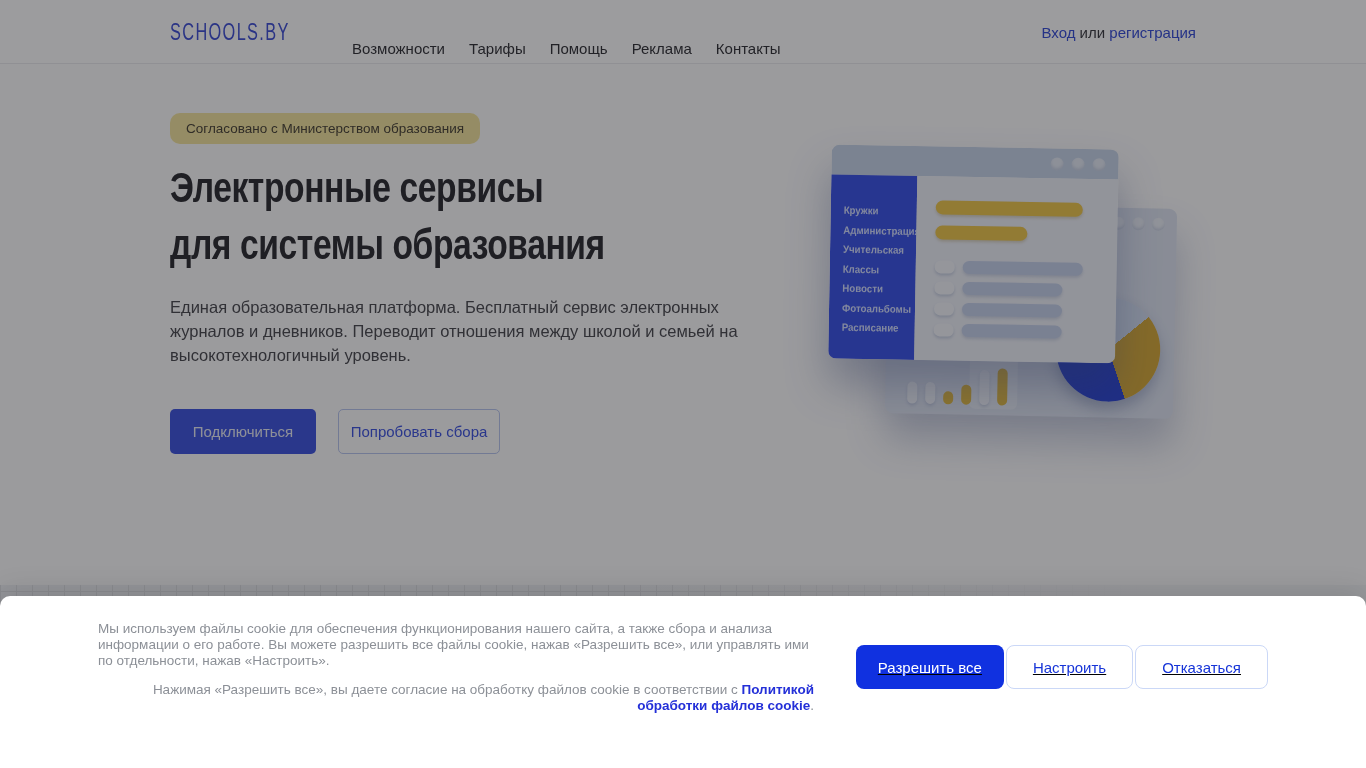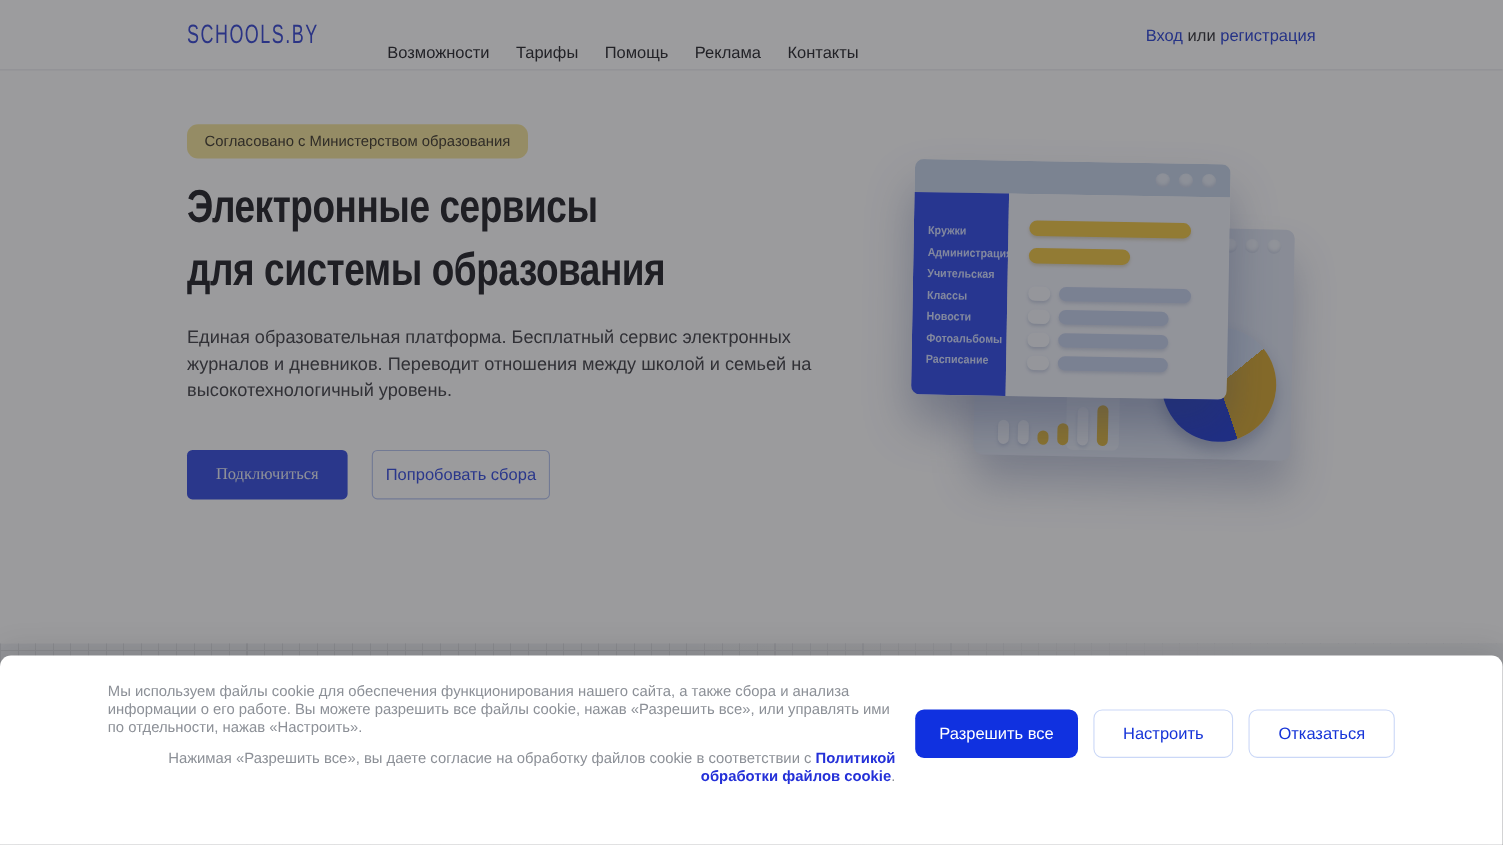--- a/index.html
+++ b/index.html
@@ -22,21 +22,21 @@
   .hero { position:relative; height:521px; background:#fdfdfe; }
   .hero-inner { width:1026px; margin:0 auto; position:relative; height:100%; }
   .badge { display:inline-block; margin-top:49px; background:#f4e5a0; border-radius:10px;
            padding:8px 16px; font-size:13.5px; color:#4c463a; }
   .hero-title { margin-top:15px; font-size:42px; line-height:57px; font-weight:700; color:#2f2f34; }
   .hero-title .condensed { display:block; transform:scaleX(.80); transform-origin:0 50%; white-space:nowrap; letter-spacing:-.5px; }
   .hero-desc { margin-top:22px; width:584px; font-size:16.5px; line-height:24px; color:#4d4d52; }
   .hero-actions { margin-top:42px; display:flex; gap:22px; }
   .btn { display:inline-flex; align-items:center; justify-content:center; height:45px; border-radius:5px;
          font-size:15px; font-family:inherit; cursor:pointer; }
-  .btn-primary { width:146px; background:#4257e0; color:#e8ebf5; border:none;font-family:Liberation Serif, serif; }
+  .btn-primary { width:146px; background:#4257e0; color:#e8ebf5; border:none; }
   .btn-ghost { width:162px; background:transparent; color:#4257e0; border:1px solid #b9c6ef; }
 
   
   .hero-art { position:absolute; left:0; top:0; width:100%; height:100%; pointer-events:none; }
   .art-back { position:absolute; left:717px; top:142px; width:288px; height:210px; background:#dfe5f2;
               border-radius:8px; transform:rotate(1.2deg); box-shadow:0 26px 38px rgba(70,85,140,.28); }
   .art-back .dots { position:absolute; top:9px; right:12px; display:flex; gap:7px; }
   .dot { width:13px; height:13px; border-radius:50%; background:#edf1f8; box-shadow:inset 0 -2px 3px rgba(120,135,180,.25); }
   .bar-plinth { position:absolute; left:84px; bottom:6px; width:48px; height:56px; background:#e9eef7; border-radius:6px; }
   .mini-bars { position:absolute; left:22px; bottom:10px; display:flex; align-items:flex-end; gap:8px; height:45px; }
@@ -74,21 +74,21 @@
   
   .dim-overlay { position:fixed; inset:0; background:rgba(8,8,12,.40); z-index:50; }
 
   
   .cookie-banner { position:fixed; left:0; right:0; bottom:0; height:172px; background:#fff; z-index:100;
                    border-radius:10px 10px 0 0; box-shadow:0 -6px 28px rgba(0,0,0,.10);
                    display:flex; align-items:flex-start; padding:25px 98px 0 98px; }
   .cookie-text { width:716px; font-size:13.5px; line-height:16px; color:#8c9097; }
   .cookie-text p + p { margin-top:13px;text-align:right; }
   .cookie-link { color:#2430d8; font-weight:700; text-decoration:none; cursor:pointer; }
-  .cookie-actions { margin-left:auto; display:flex; gap:14px; align-items:center; margin-top:24px; }
+  .cookie-actions { margin-left:auto; display:flex; gap:2px; align-items:center; margin-top:24px;text-decoration:underline; }
   .cbtn { height:44px; border-radius:8px; font-size:15px; font-family:inherit; cursor:pointer; display:inline-flex;
           align-items:center; justify-content:center; }
   .cbtn-accept { width:148px; background:#1031e0; color:#fff; border:none; }
   .cbtn-outline { background:#fff; color:#1634d8; border:1px solid #cbd8f7; padding:0 26px; }
 </style>
 </head>
 <body>
 
 <div class="page">
 

